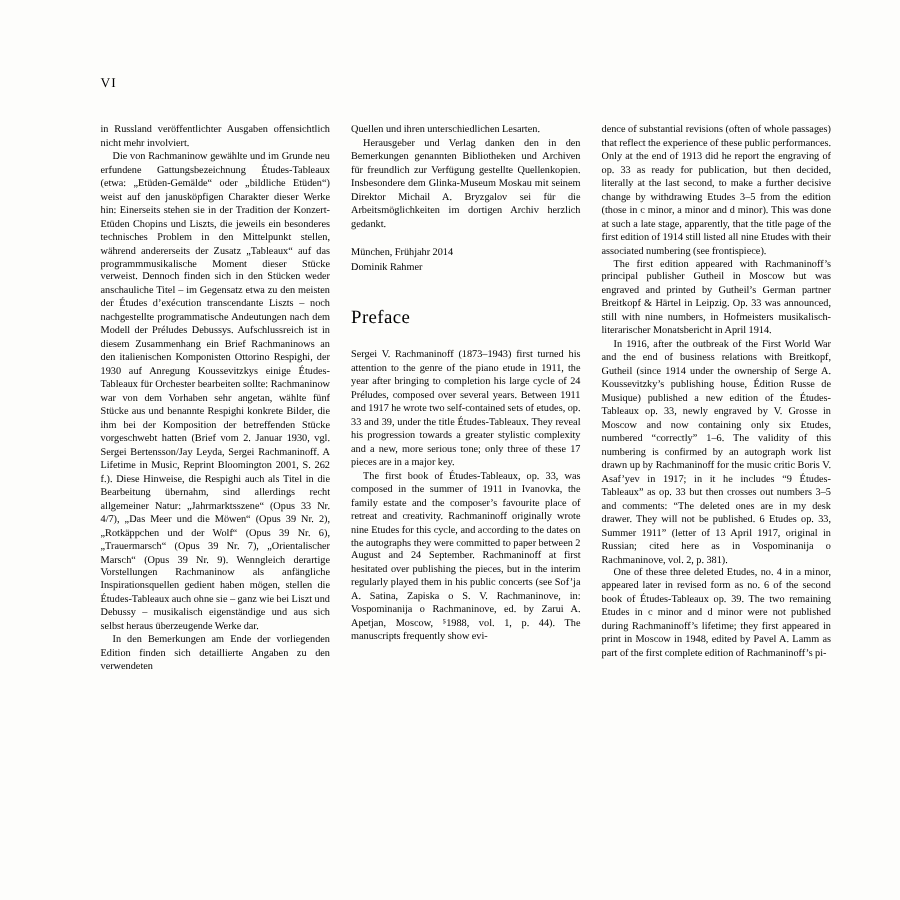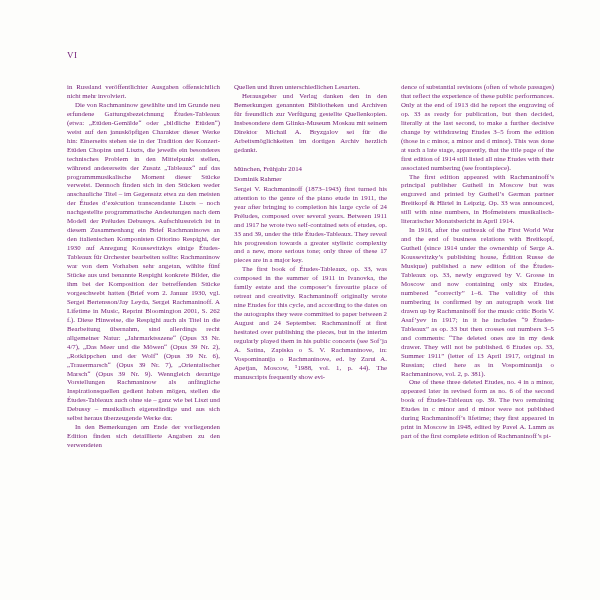--- a/index.html
+++ b/index.html
@@ -6,21 +6,21 @@
   html, body { width: 600px; height: 600px; }
   body {
     background: #f4f4f1;
     font-family: "Liberation Serif", "DejaVu Serif", serif;
   }
   .page {
     position: relative;
     width: 600px;
     height: 600px;
     background: #fdfdfb;
-    color: #701a75;
+    color: #000000;
     overflow: hidden;
   }
   .page-number {
     position: absolute;
     left: 67px;
     top: 50px;
     font-size: 9px;
     letter-spacing: 0.6px;
   }
   .columns {
@@ -73,20 +73,21 @@
       <div class="block" lang="de">
           <p class="para">Quellen und ihren unterschiedlichen Lesarten.</p>
           <p class="para">Herausgeber und Verlag danken den in den Bemerkungen genannten Bibliotheken und Archiven für freundlich zur Verfügung gestellte Quellenkopien. Insbesondere dem Glinka-Museum Moskau mit seinem Direktor Michail A. Bryzgalov sei für die Arbeitsmöglichkeiten im dortigen Archiv herzlich gedankt.</p>
         </div>
 
       <div class="signoff">
         <div>München, Frühjahr 2014</div>
         <div>Dominik Rahmer</div>
       </div>
 
+      <h1 class="preface-heading">Preface</h1>
 
       <div class="block" lang="en">
           <p class="para">Sergei V. Rachmaninoff (1873–1943) first turned his attention to the genre of the piano etude in 1911, the year after bringing to completion his large cycle of 24 Préludes, composed over several years. Between 1911 and 1917 he wrote two self-contained sets of etudes, op. 33 and 39, under the title Études-Tableaux. They reveal his progression towards a greater stylistic complexity and a new, more serious tone; only three of these 17 pieces are in a major key.</p>
           <p class="para">The first book of Études-Tableaux, op. 33, was composed in the summer of 1911 in Ivanovka, the family estate and the composer’s favourite place of retreat and creativity. Rachmaninoff originally wrote nine Etudes for this cycle, and according to the dates on the autographs they were committed to paper between 2 August and 24 September. Rachmaninoff at first hesitated over publishing the pieces, but in the interim regularly played them in his public concerts (see Sof’ja A. Satina, Zapiska o S. V. Rachmaninove, in: Vospominanija o Rachmaninove, ed. by Zarui A. Apetjan, Moscow, ⁵1988, vol. 1, p. 44). The manuscripts frequently show evi-</p>
         </div>
     </div>
 
     <div class="col" lang="en">
         <p class="para">dence of substantial revisions (often of whole passages) that reflect the experience of these public performances. Only at the end of 1913 did he report the engraving of op. 33 as ready for publication, but then decided, literally at the last second, to make a further decisive change by withdrawing Etudes 3–5 from the edition (those in c minor, a minor and d minor). This was done at such a late stage, apparently, that the title page of the first edition of 1914 still listed all nine Etudes with their associated numbering (see frontispiece).</p>
         <p class="para">The first edition appeared with Rachmaninoff’s principal publisher Gutheil in Moscow but was engraved and printed by Gutheil’s German partner Breitkopf &amp; Härtel in Leipzig. Op. 33 was announced, still with nine numbers, in Hofmeisters musikalisch-literarischer Monatsbericht in April 1914.</p>

